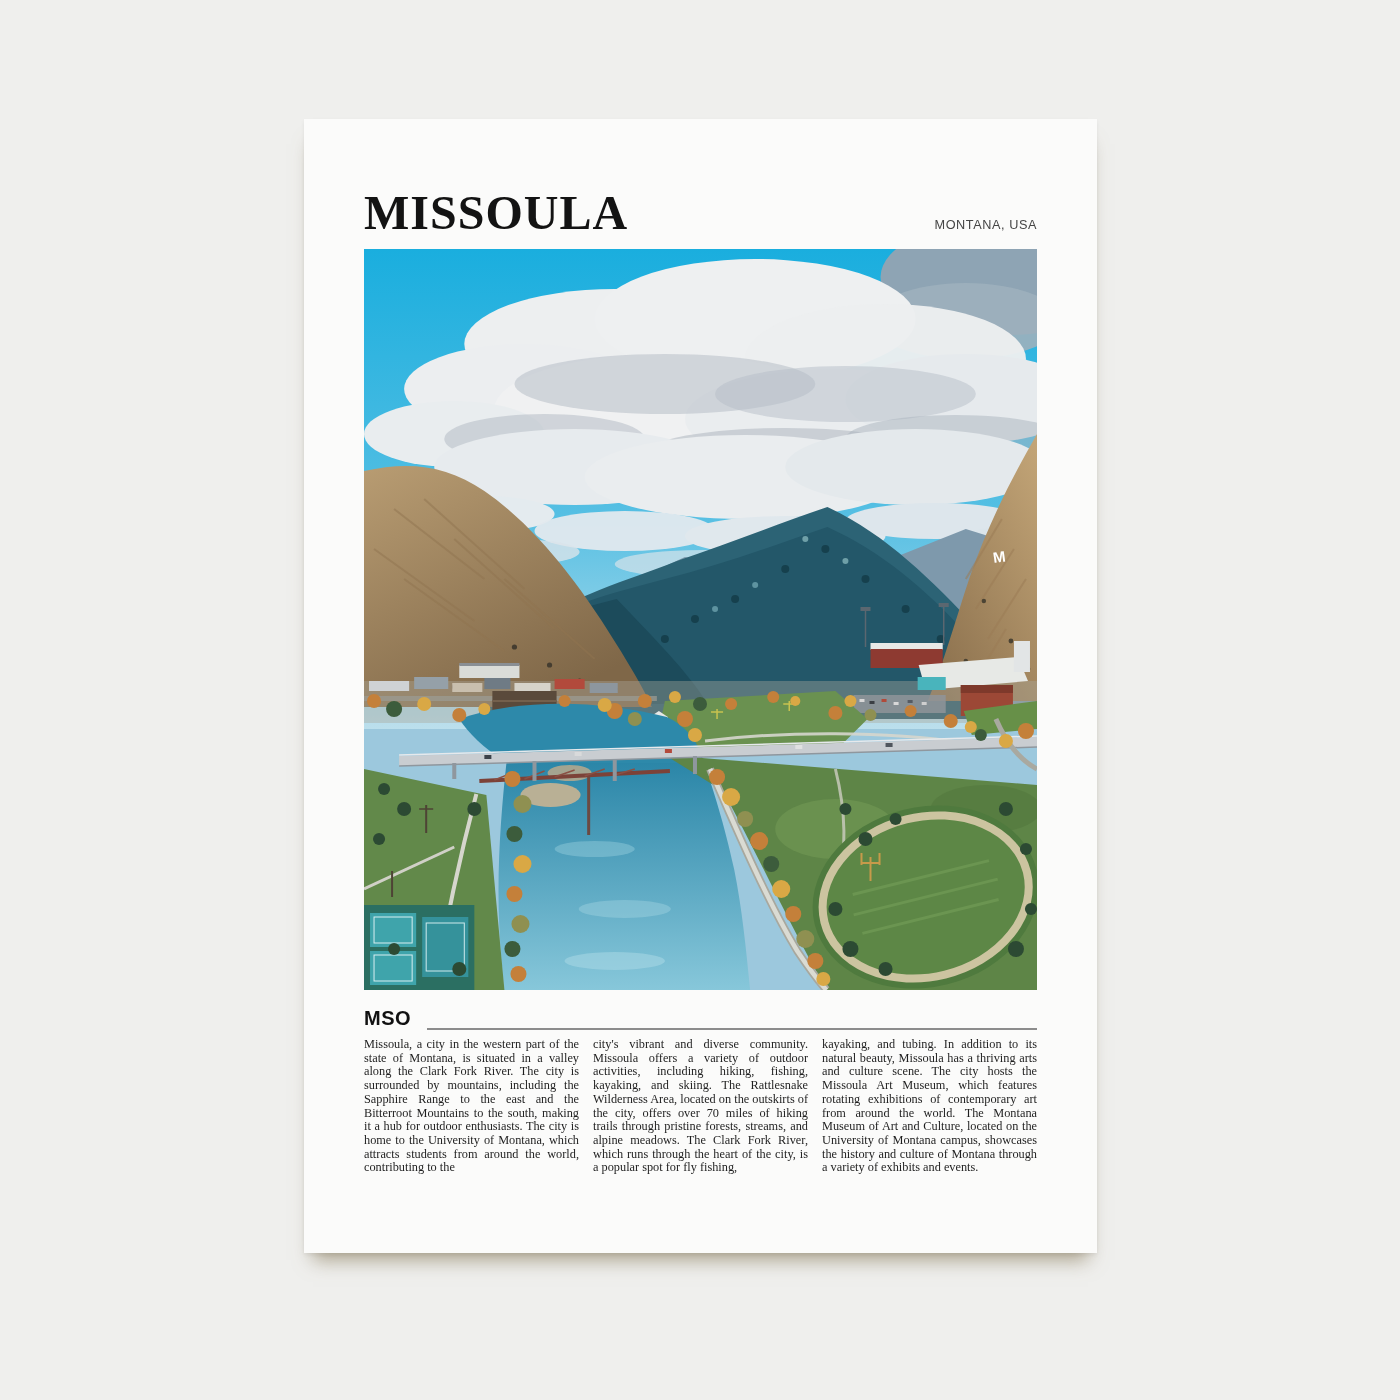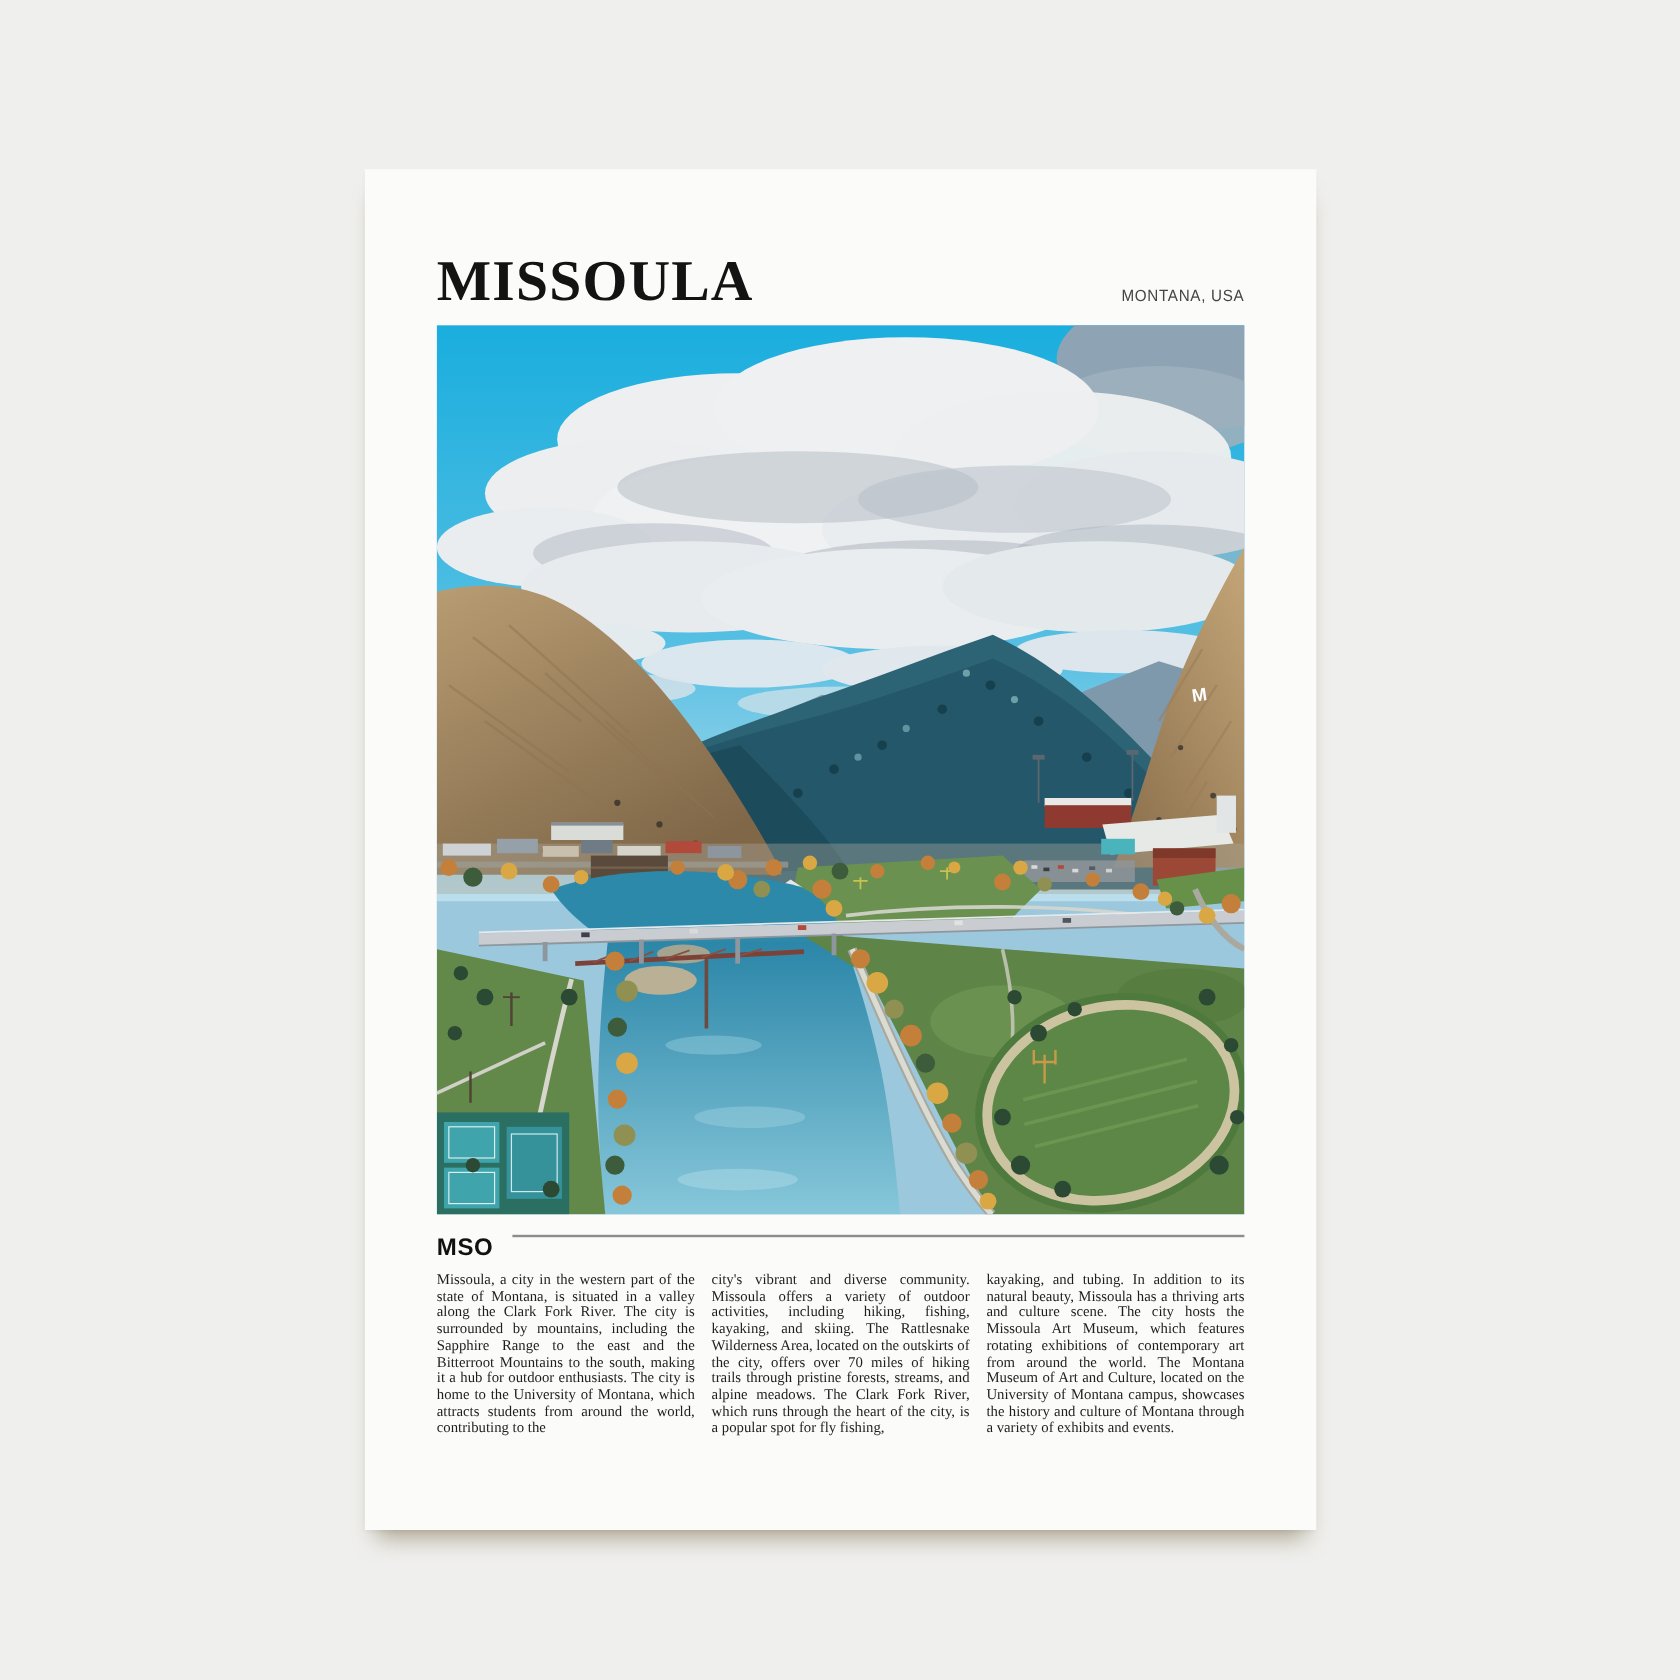--- a/index.html
+++ b/index.html
@@ -6,21 +6,21 @@
   body{
     width:1400px;height:1400px;
     background:#efefed;
     font-family:"Liberation Sans",sans-serif;
     position:relative;
     overflow:hidden;
   }
   .stage{position:absolute;inset:0;}
   .poster{
     position:absolute;
-    left:304px;top:141px;
+    left:304px;top:119px;
     width:793px;height:1134px;
     background:#fbfbfa;
     box-shadow:0 2px 4px rgba(0,0,0,.06), 0 16px 18px -9px rgba(148,136,108,.75);
     box-sizing:border-box;
     padding:0 60px;
   }
   .title-row{
     margin-top:70px;
     display:flex;
     justify-content:space-between;
@@ -45,21 +45,21 @@
   .photo-frame{
     margin-top:12px;
     width:673px;height:741px;
     overflow:hidden;
     background:#9cc8dd;
   }
   .photo-frame svg{display:block;width:100%;height:100%;}
   .code-row{
     margin-top:17px;
     display:flex;
-    align-items:flex-start;
+    align-items:flex-end;
   }
   .airport-code{
     font-weight:bold;
     font-size:20px;
     letter-spacing:.5px;
     color:#111;
   }
   .code-rule{
     flex:1;
     height:2px;

